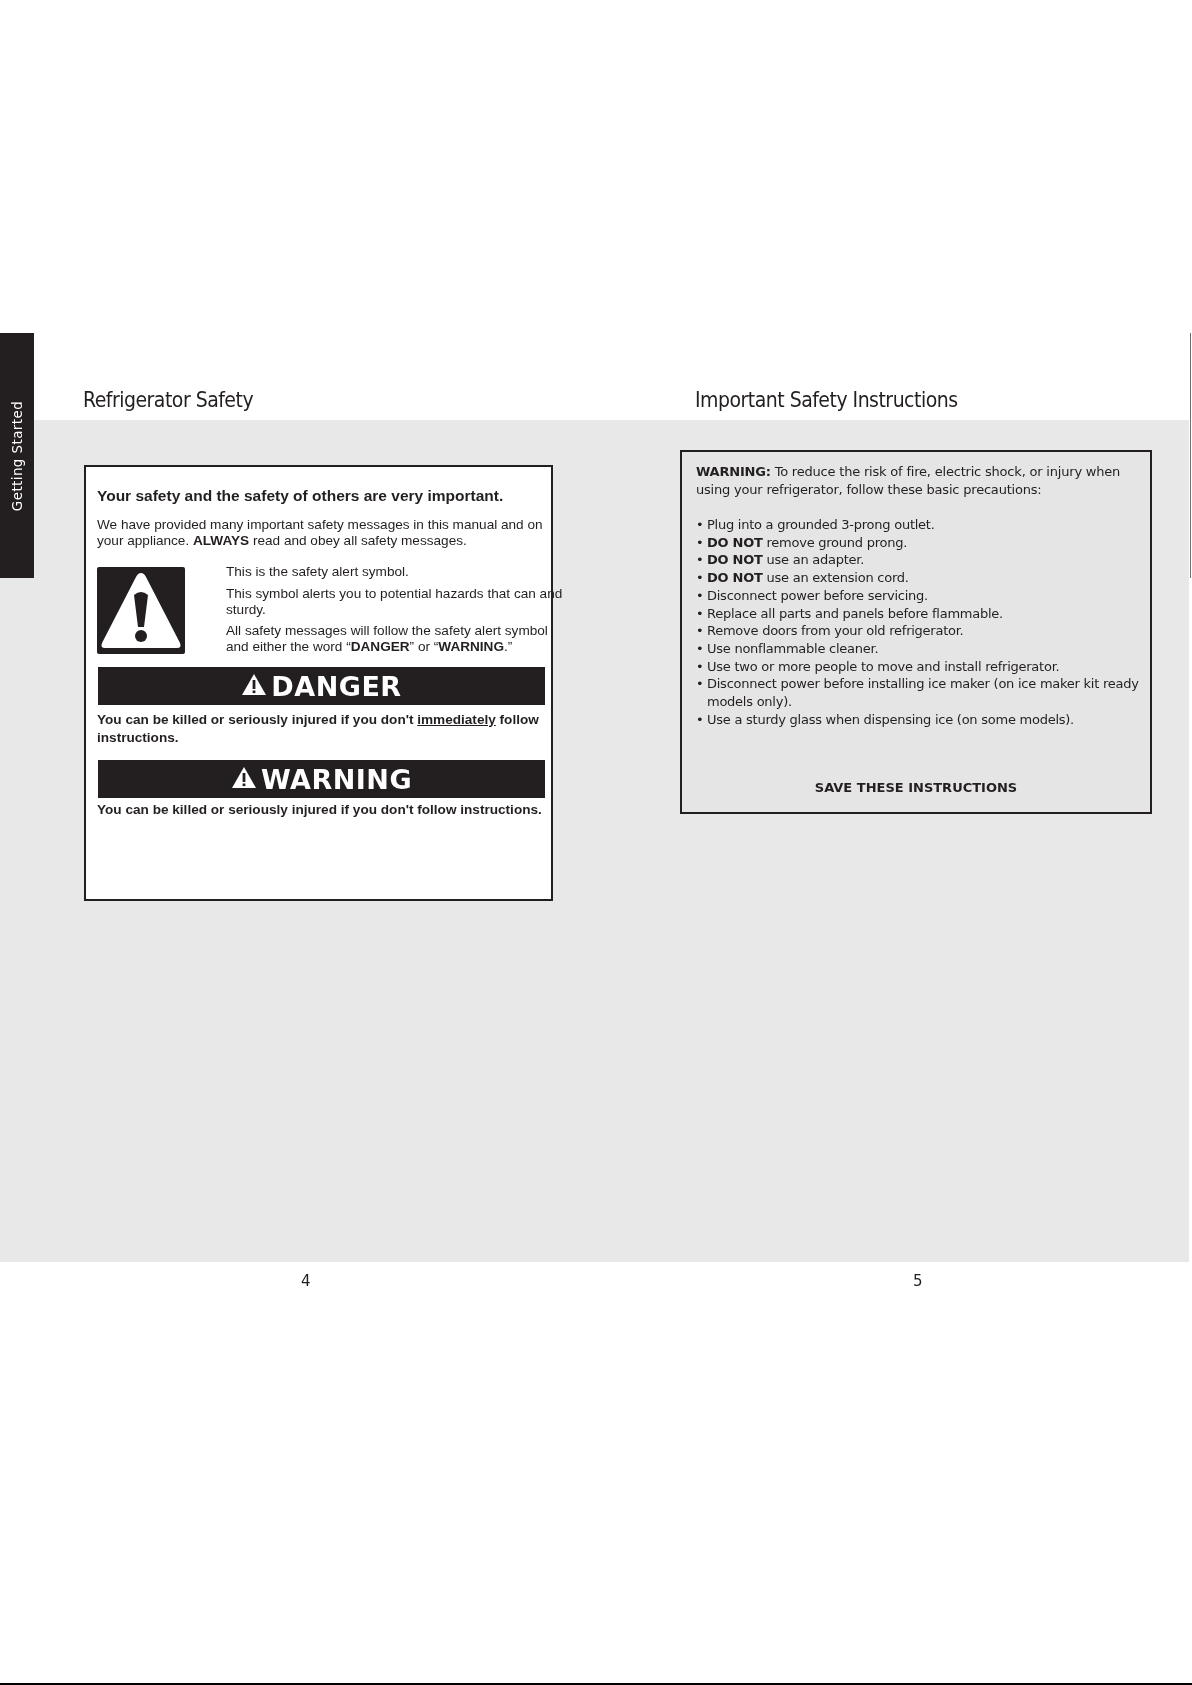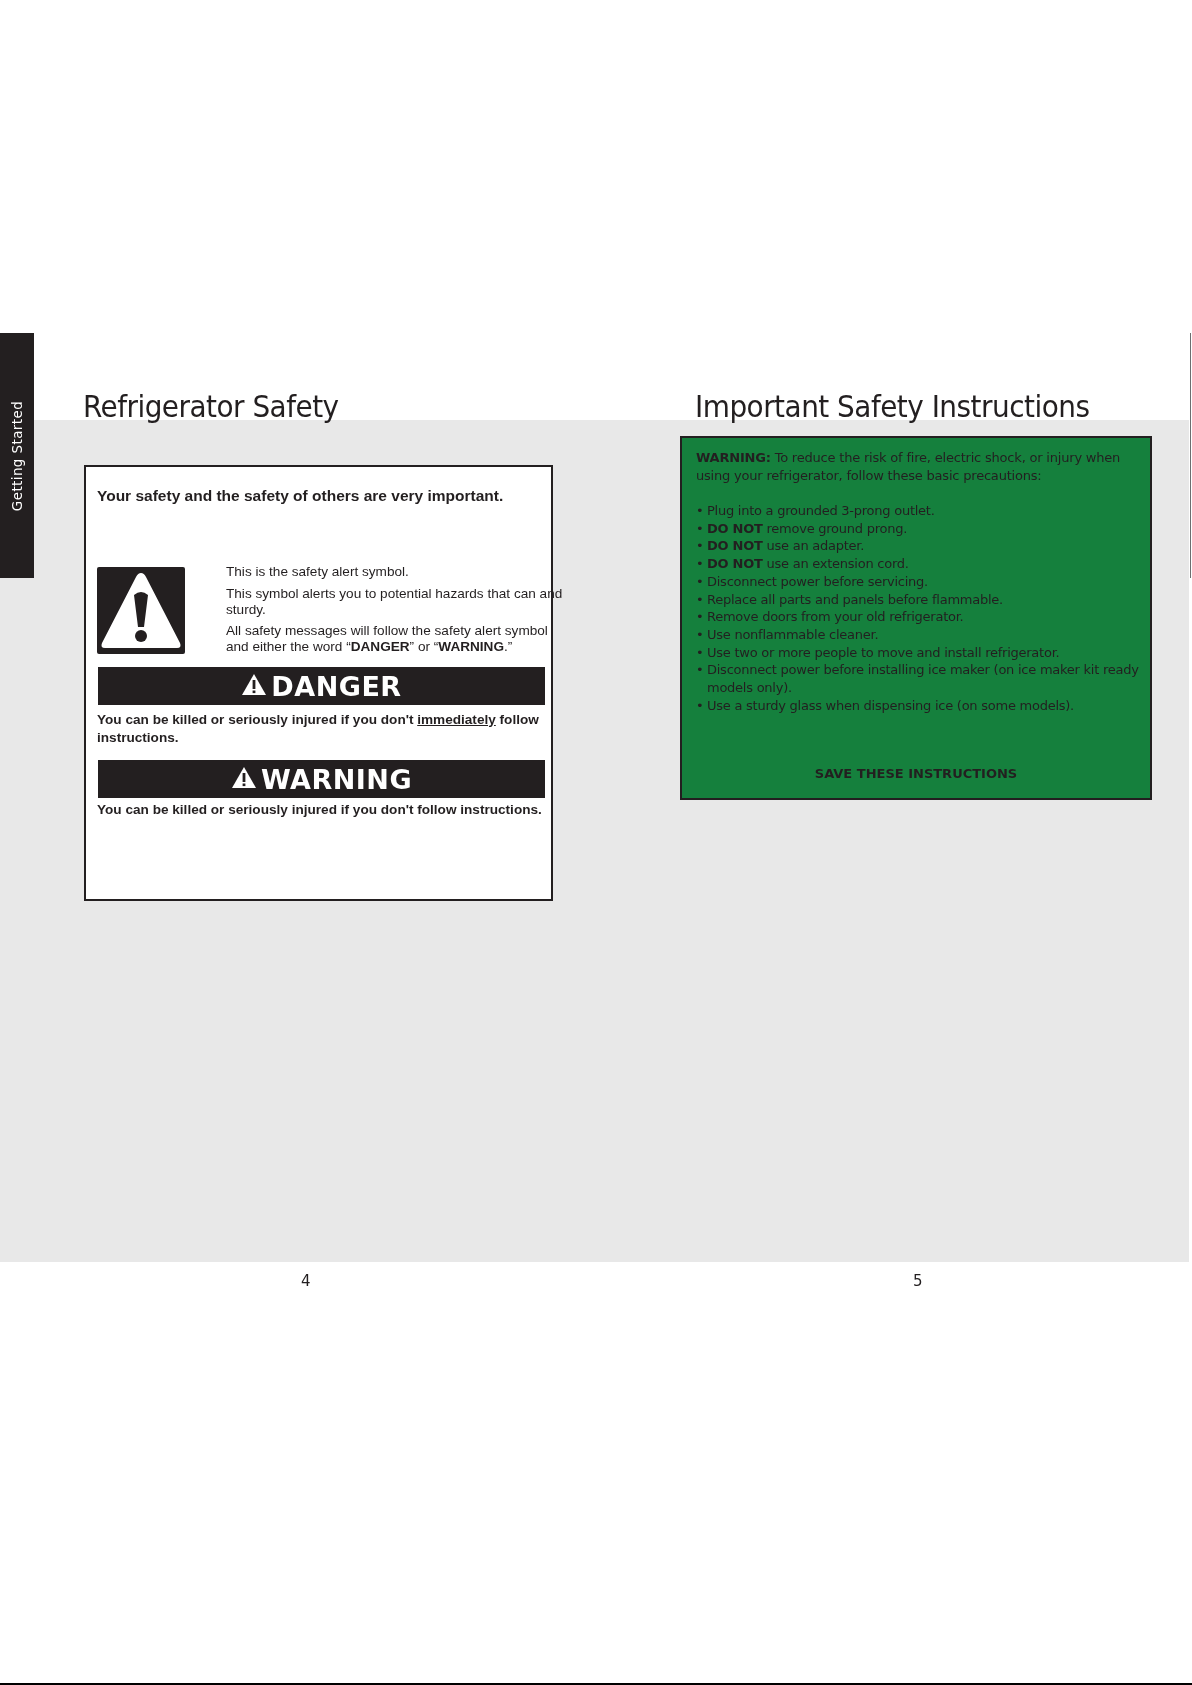--- a/index.html
+++ b/index.html
@@ -13,21 +13,21 @@
     position: absolute; left: 0; top: 333px; width: 34px; height: 245px; background: #231f20;
   }
   .side-tab span {
     position: absolute; left: 50%; top: 50%;
     transform: translate(-50%, -50%) rotate(-90deg);
     white-space: nowrap; color: #fff; font-size: 13.5px; letter-spacing: 0.4px;
     font-family: "DejaVu Sans", sans-serif;
   }
   .right-edge-line { position: absolute; left: 1190px; top: 333px; width: 1px; height: 245px; background: #6d6e70; }
   .page-title {
-    position: absolute; top: 388px; font-size: 31px; font-weight: normal; margin: 0;
+    position: absolute; top: 388px; font-size: 21px; font-weight: normal; margin: 0;
     font-family: "DejaVu Sans", sans-serif; letter-spacing: -0.5px; color: #231f20;
     font-stretch: condensed;
   }
   .title-left { left: 83px; }
   .title-right { left: 695px; }
 
   
   .left-box {
     position: absolute; left: 84px; top: 465px; width: 469px; height: 436px;
     background: #fff; border: 2px solid #231f20; box-sizing: border-box;
@@ -53,22 +53,22 @@
   .danger-bar { top: 200px; }
   .warning-bar { top: 293px; }
   .signal-msg { position: absolute; left: 11px; width: 455px; font-size: 13.6px; line-height: 18px; font-weight: bold; }
   .danger-msg { top: 244px; }
   .warning-msg { top: 334px; }
   .signal-msg u { text-decoration: underline; }
   .lb-footer { position: absolute; left: 11px; top: 379px; width: 455px; font-size: 13.6px; line-height: 16px; }
 
   
   .right-box {
-    position: absolute; left: 680px; top: 436px; width: 472px; height: 364px;
-    background: #15803d; border: 2px solid #231f20; box-sizing: border-box;
+    position: absolute; left: 680px; top: 450px; width: 472px; height: 364px;
+    background: #e5e5e5; border: 2px solid #231f20; box-sizing: border-box;
     font-family: "DejaVu Sans", sans-serif; color: #231f20; font-size: 13px;
   }
   .rb-warning { position: absolute; left: 14px; top: 11px; width: 440px; line-height: 17.5px; letter-spacing: -0.2px; }
   .rb-list { position: absolute; left: 14px; top: 64px; width: 450px; margin: 0; padding: 0; list-style: none; }
   .rb-list li { position: relative; padding-left: 11px; line-height: 17.7px; letter-spacing: -0.25px; }
   .rb-list li::before { content: "\2022"; position: absolute; left: 0; top: 0; }
   .rb-save { position: absolute; left: 0; width: 100%; top: 328px; text-align: center; font-weight: bold; letter-spacing: 0px; }
   b { font-weight: bold; }
 
   .page-num { position: absolute; top: 1272px; font-size: 15px; font-family: "DejaVu Sans", sans-serif; color: #231f20; }
@@ -84,20 +84,21 @@
 <div class="side-tab">
   <span>Getting Started</span>
 </div>
 <div class="right-edge-line"></div>
 
 <h1 class="page-title title-left">Refrigerator Safety</h1>
 <h1 class="page-title title-right">Important Safety Instructions</h1>
 
 <div class="left-box">
   <div class="lb-head">Your safety and the safety of others are very important.</div>
+  <div class="lb-intro"><span>We have provided many important safety messages in this manual and on your appliance. </span><b>ALWAYS</b><span> read and obey all safety messages.</span></div>
 
   <div class="alert-symbol">
     <svg width="88" height="87" viewBox="0 0 88 87">
       <path d="M44 6 Q47 6 49 10 L83 76 Q85 81 80 81 L8 81 Q3 81 5 76 L39 10 Q41 6 44 6 Z" fill="#ffffff"></path>
       <path d="M37 28 Q44 22 51 28 L47 60 L41 60 Z" fill="#231f20"></path>
       <circle cx="44" cy="69" r="6" fill="#231f20"></circle>
     </svg>
   </div>
   <div class="sym-text sym1">This is the safety alert symbol.</div>
   <div class="sym-text sym2">This symbol alerts you to potential hazards that can and sturdy.</div>

